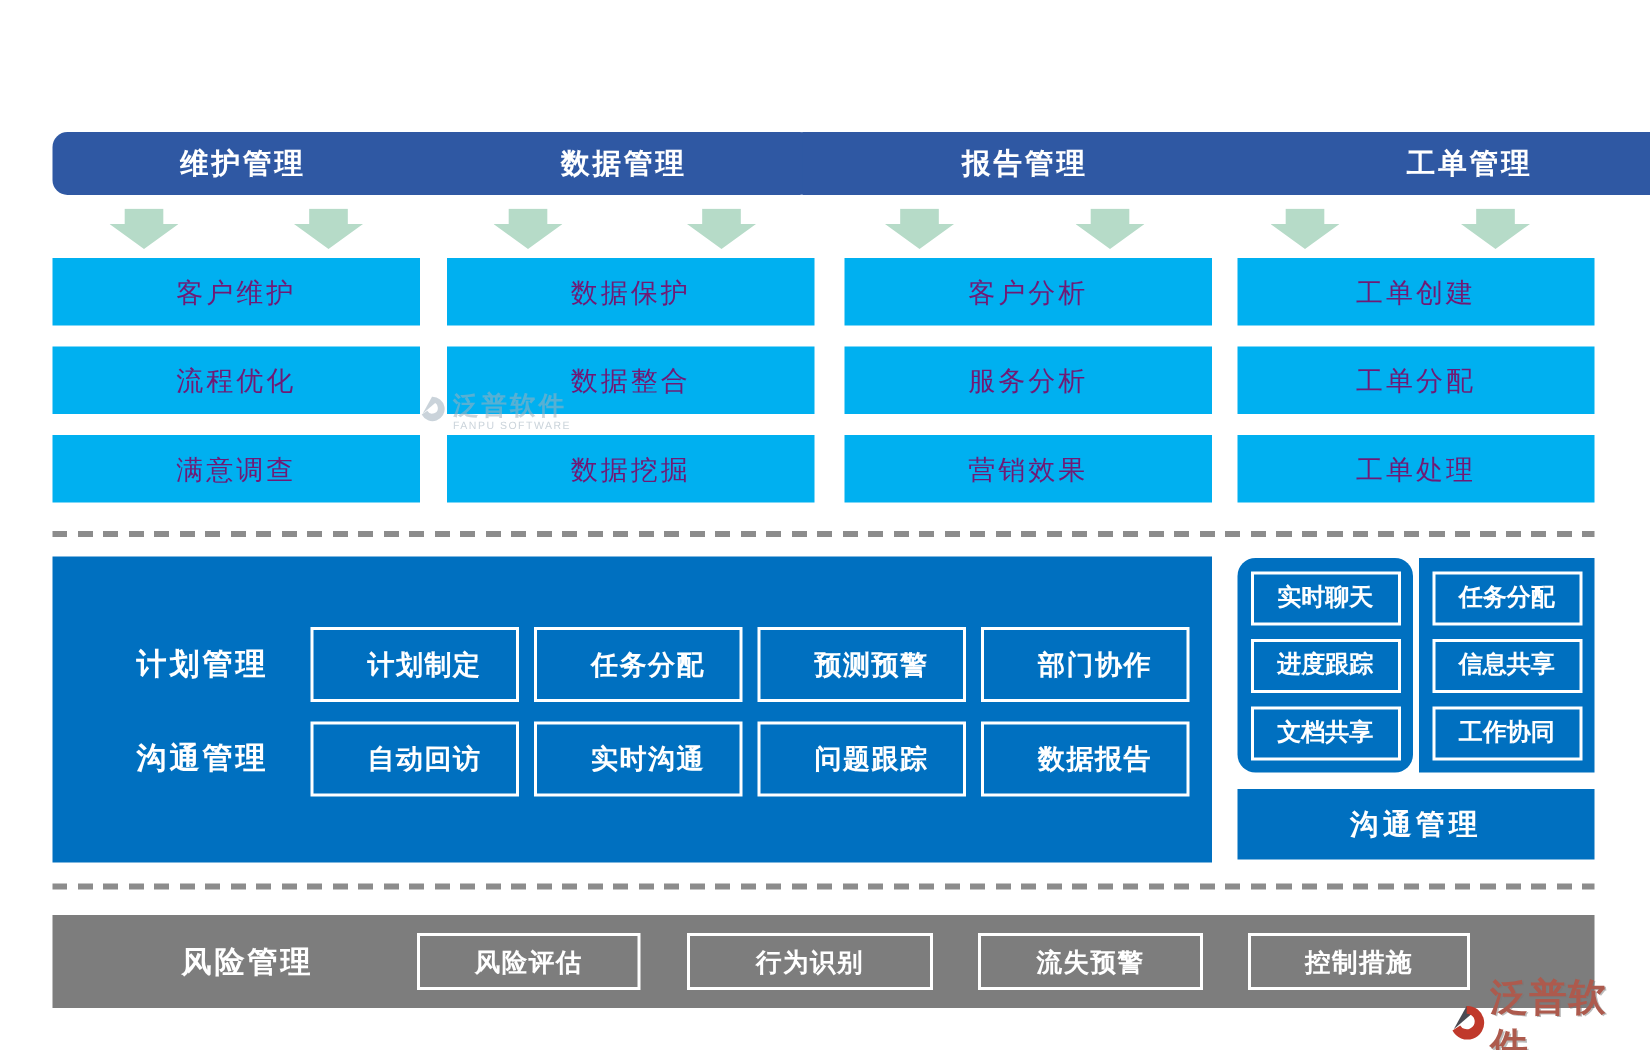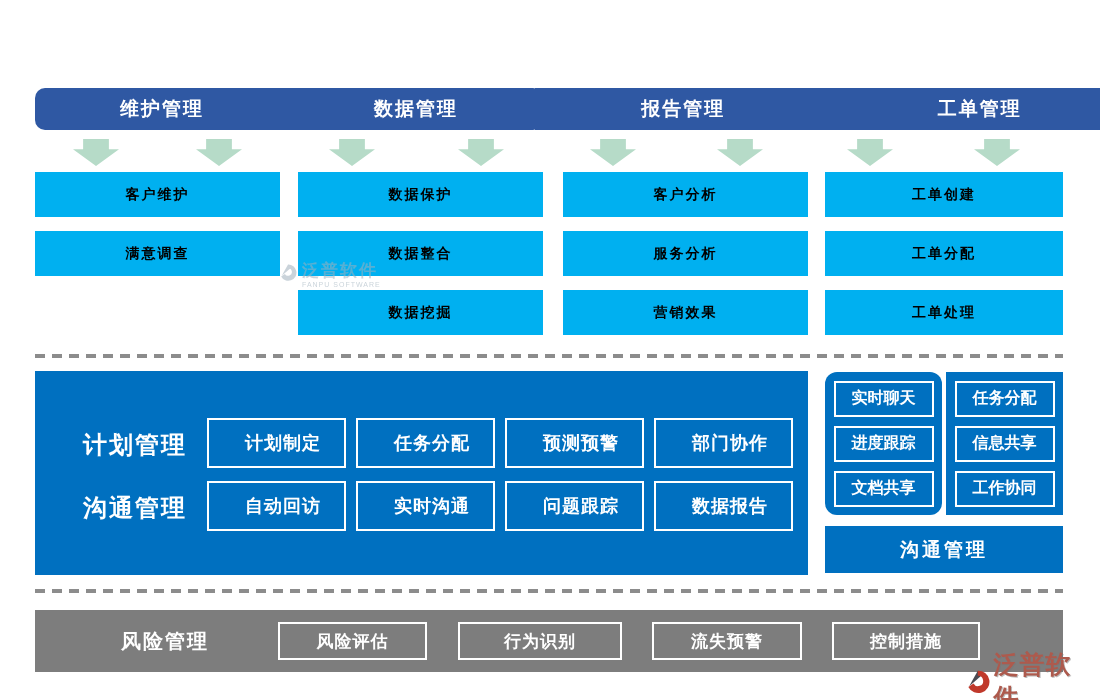--- a/index.html
+++ b/index.html
@@ -17,31 +17,31 @@
              color:#fff;font-weight:bold;font-size:19px;letter-spacing:2px;}
 
   .arrow{position:absolute;top:139px;width:46px;height:27px;background:#B6DBC8;
          clip-path:polygon(22% 0,78% 0,78% 38%,100% 38%,50% 100%,0 38%,22% 38%);}
 
   .col{position:absolute;top:172px;display:flex;flex-direction:column;gap:14px;}
   .col1{left:35px;width:245px;}
   .col2{left:298px;width:245px;}
   .col3{left:563px;width:245px;}
   .col4{left:825px;width:238px;}
-  .cbox{height:45px;background:#00B0F0;color:#000000;font-weight:bold;font-size:14px;
+  .cbox{height:45px;background:#00B0F0;color:#701a75;font-weight:normal;font-size:18px;
         display:flex;align-items:center;justify-content:center;letter-spacing:2px;}
 
   .dash{position:absolute;left:35px;width:1028px;height:4px;
         background:repeating-linear-gradient(90deg,#8C8C8C 0 10px,transparent 10px 17px);}
   .dash1{top:354px;}
   .dash2{top:589px;}
 
   .panel{position:absolute;left:35px;top:371px;width:773px;height:204px;background:#0070C0;}
   .panel-label{position:absolute;left:30px;width:140px;text-align:center;color:#fff;
-               font-weight:bold;font-size:24px;letter-spacing:2px;}
+               font-weight:bold;font-size:20px;letter-spacing:2px;}
   .pl1{top:58px;}
   .pl2{top:121px;}
   .pbox{position:absolute;width:139px;height:50px;border:2px solid #fff;box-sizing:border-box;
         color:#fff;font-weight:bold;font-size:18px;letter-spacing:1px;
         display:flex;align-items:center;justify-content:center;padding-left:13px;}
   .pr1{top:47px;} .pr2{top:110px;}
   .pc1{left:172px;} .pc2{left:321px;} .pc3{left:470px;} .pc4{left:619px;}
 
   .side-col{position:absolute;top:372px;width:117px;height:143px;background:#0070C0;
             display:flex;flex-direction:column;align-items:center;justify-content:center;gap:9px;}
@@ -94,20 +94,21 @@
   <span class="arrow" style="left:196px"></span>
   <span class="arrow" style="left:329px"></span>
   <span class="arrow" style="left:458px"></span>
   <span class="arrow" style="left:590px"></span>
   <span class="arrow" style="left:717px"></span>
   <span class="arrow" style="left:847px"></span>
   <span class="arrow" style="left:974px"></span>
 
   <div class="col col1">
     <div class="cbox">客户维护</div>
+    <div class="cbox">流程优化</div>
     <div class="cbox">满意调查</div>
   </div>
   <div class="col col2">
     <div class="cbox">数据保护</div>
     <div class="cbox">数据整合</div>
     <div class="cbox">数据挖掘</div>
   </div>
   <div class="col col3">
     <div class="cbox">客户分析</div>
     <div class="cbox">服务分析</div>

